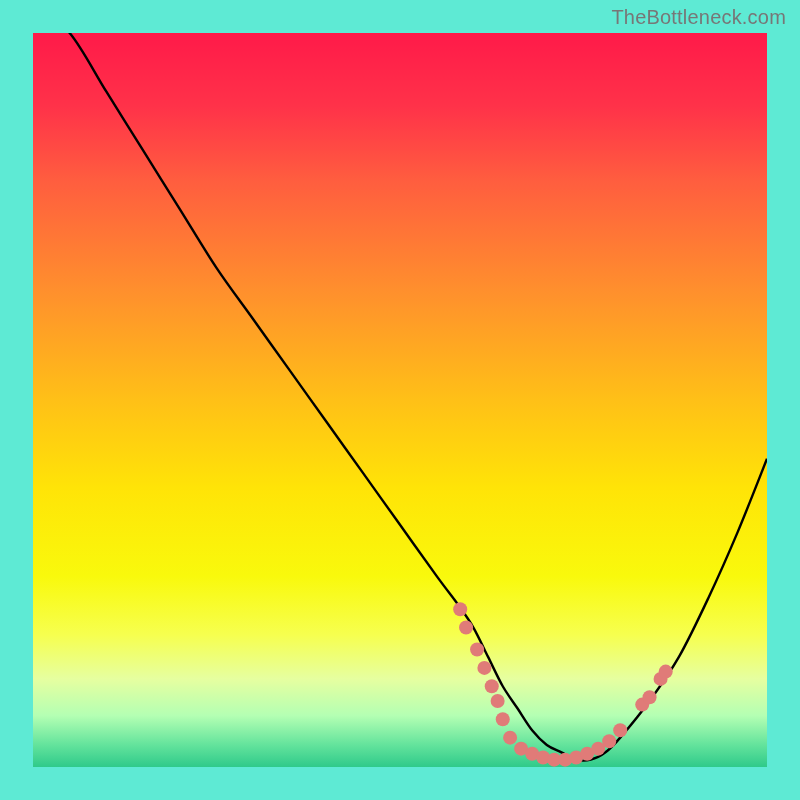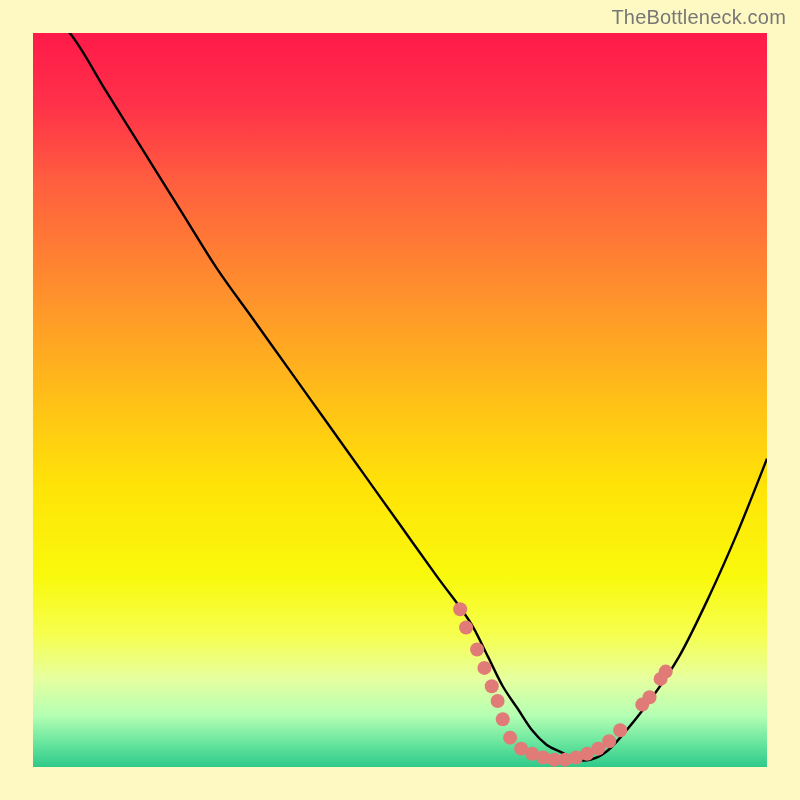--- a/index.html
+++ b/index.html
@@ -10,21 +10,21 @@
     background: #000;
     overflow: hidden;
     font-family: Arial, Helvetica, sans-serif;
   }
   .frame {
     position: absolute;
     left: 0;
     top: 0;
     width: 800px;
     height: 800px;
-    background: #fef9c3;
+    background: #5eead4;
   }
   .plot {
     position: absolute;
     left: 33px;
     top: 33px;
     width: 734px;
     height: 734px;
     overflow: hidden;
   }
   .attribution {

